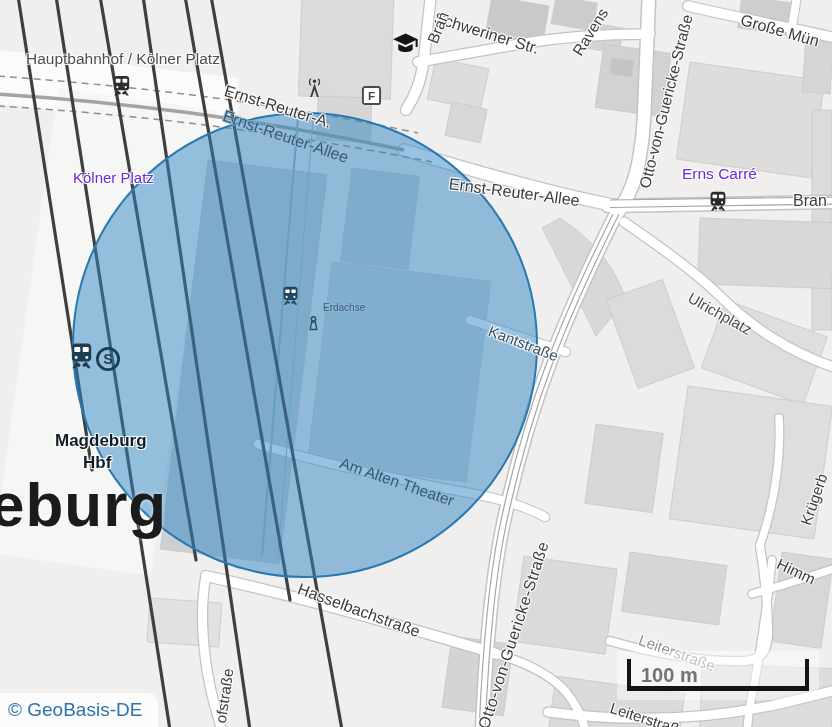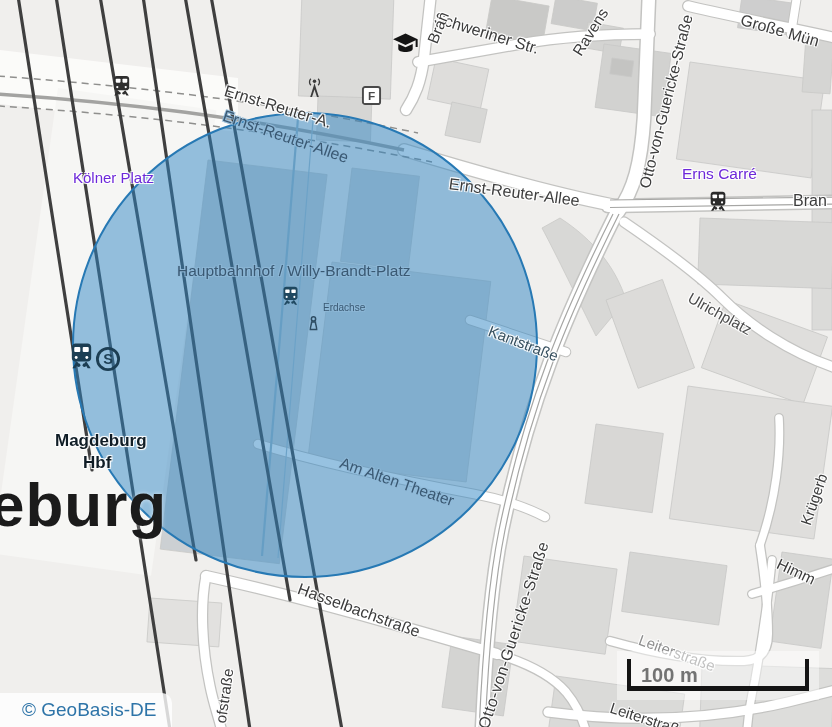--- a/index.html
+++ b/index.html
@@ -42,21 +42,21 @@
   }
   .scale-bar{
     position:absolute;left:627px;top:659px;width:182px;height:32px;
     border-left:4px solid #141414;border-right:4px solid #141414;
     border-bottom:5px solid #141414;box-sizing:border-box;
   }
   .scale-text{
     position:absolute;left:641px;top:664px;font-size:20px;font-weight:bold;color:#737373;
   }
   .attribution{
-    position:absolute;left:0;top:693px;height:34px;padding:6px 16px 0 22px;
+    position:absolute;left:0;top:693px;height:34px;padding:6px 16px 0 8px;
     background:rgba(255,255,255,.8);border-radius:0 10px 0 0;
     font-size:19px;color:#2e74a8;box-sizing:border-box;
   }
 </style>
 </head>
 <body>
 
 <div class="stage">
 
   <svg class="mapgeo" width="832" height="727" viewBox="0 0 832 727">
@@ -189,38 +189,38 @@
       <path d="M56,-4 L170,730"></path>
       <path d="M100,-4 L196,560"></path>
       <path d="M143,-4 L250,730"></path>
       <path d="M185,-4 L290,600"></path>
       <path d="M211,-4 L342,730"></path>
     </g>
 
     <circle class="radius-circle" cx="305" cy="345" r="232" stroke="#2779b4" fill="#2f86c4"></circle>
   </svg>
 
+  <span class="lbl" style="left:26px;top:51px;font-size:15.5px;color:#4d4d4d">Hauptbahnhof / Kölner Platz</span>
   <span class="lbl poi-label" style="left:73px;top:170px">Kölner Platz</span>
 
   <span class="lbl" style="left:227px;top:83px;font-size:16px;transform:rotate(17deg)">Ernst-Reuter-A.</span>
   <span class="lbl on-circle" style="left:226px;top:108px;font-size:16px;transform:rotate(19deg)">Ernst-Reuter-Allee</span>
   <span class="lbl" style="left:450px;top:176px;font-size:16px;transform:rotate(7.5deg)">Ernst-Reuter-Allee</span>
   <span class="lbl" style="left:793px;top:193px;font-size:16px">Bran</span>
 
   <span class="lbl" style="left:437px;top:10px;font-size:16px;transform:rotate(17deg)">Schweriner Str.</span>
   <span class="lbl" style="left:425px;top:40px;font-size:15.5px;transform:rotate(-68deg)">Bran</span>
   <span class="lbl" style="left:570px;top:50px;font-size:15.5px;transform:rotate(-58deg)">Ravens</span>
   <span class="lbl" style="left:743px;top:12px;font-size:16px;transform:rotate(16deg)">Große Mün</span>
   <span class="lbl" style="left:637px;top:186px;font-size:15.5px;transform:rotate(-76deg)">Otto-von-Guericke-Straße</span>
 
   <span class="lbl poi-label" style="left:682px;top:166px;font-size:15.5px">Erns Carré</span>
   <span class="lbl" style="left:693px;top:290px;color:#4a4a4a;transform:rotate(29deg)">Ulrichplatz</span>
   <span class="lbl" style="left:492px;top:323px;color:#37505f;transform:rotate(21deg)">Kantstraße</span>
 
-  <span class="lbl on-circle" style="left:177px;top:263px;font-size:15.5px">Hauptbahnhof / Willy-Brandt-Platz</span>
   <span class="lbl on-circle" style="left:323px;top:303px;font-size:10px">Erdachse</span>
 
   <span class="lbl bold-label" style="left:55px;top:386px;font-size:17px">Magdeburg</span>
   <span class="lbl bold-label" style="left:83px;top:408px;font-size:17px">Hbf</span>
 
   <span class="lbl on-circle" style="left:343px;top:455px;font-size:15.5px;transform:rotate(19deg)">Am Alten Theater</span>
   <span class="lbl" style="left:301px;top:581px;font-size:16px;transform:rotate(20deg)">Hasselbachstraße</span>
   <span class="lbl" style="left:213px;top:722px;transform:rotate(-82deg)">ofstraße</span>
   <span class="lbl" style="left:476px;top:726px;font-size:16px;letter-spacing:.5px;transform:rotate(-72deg)">Otto-von-Guericke-Straße</span>
 

